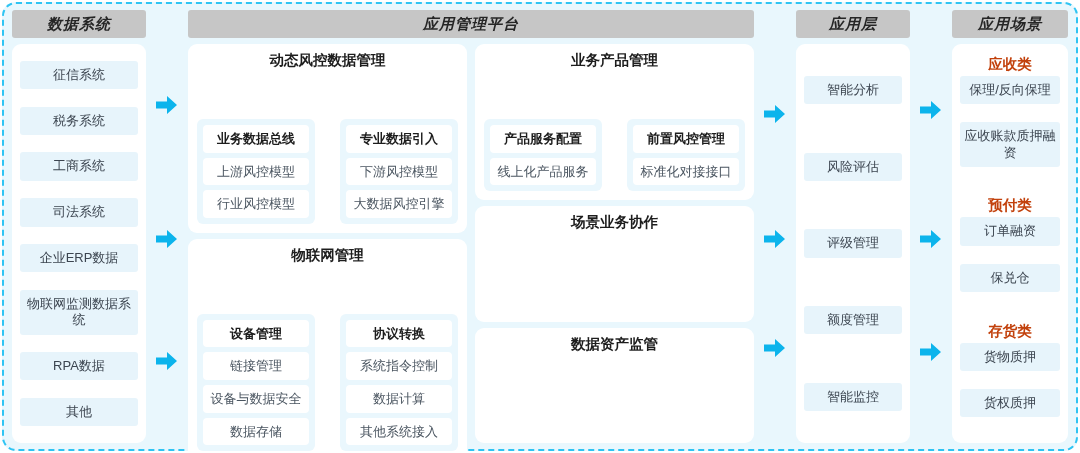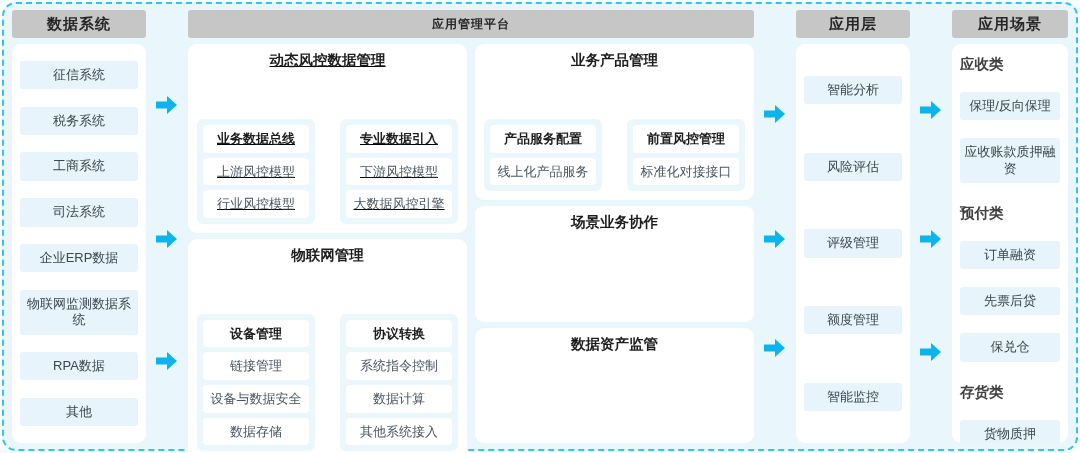--- a/index.html
+++ b/index.html
@@ -42,22 +42,23 @@
     color:#262626;
     font-weight:bold;
     font-size:15px;
     text-align:center;
     line-height:28px;
     height:28px;
     border-radius:3px;
     flex:none;
     margin:0 4px;
     letter-spacing:1px;
-  }
-  .hdr.wide{font-size:12px;}
+    font-style:italic;
+  }
+  .hdr.wide{font-size:15px;}
 
   .card{
     background:#ffffff;
     border-radius:9px;
     margin:6px 4px 0 4px;
     flex:1 1 auto;
     display:flex;
     flex-direction:column;
     box-sizing:border-box;
     padding:8px 8px;
@@ -117,25 +118,25 @@
     font-size:13px;
     color:#4a5560;
     padding:6px 2px;
     line-height:1.2;
     box-sizing:border-box;
   }
   .item.b{font-weight:bold;color:#1d1d1d;font-size:13px;}
 
   
   .col5 .cat{
-    text-align:left;
+    text-align:center;
     font-weight:bold;
     font-size:14.5px;
-    color:#404040;
-    padding:3px 0 18px 0;
+    color:#c2410c;
+    padding:3px 0 2px 0;
   }
   .col5 .pill{margin:0 0 18px 0;min-height:22px;display:flex;align-items:center;justify-content:center;}
   .col5 .inner{display:flex;flex-direction:column;justify-content:space-between;flex:1 1 auto;}
 
   
   .arrow{
     position:absolute;
     left:50%;
     transform:translate(-50%,-50%);
     width:24px;height:22px;
@@ -182,21 +183,21 @@
             <path d="M1 7.5 h11 V2 l10 9 -10 9 V14.5 H1 Z" fill="#0cb4ec"></path>
           </svg>
       </div>
     </div>
 
     <div class="col" style="flex:1 1 auto;">
       <div class="hdr wide">应用管理平台</div>
       <div style="display:flex;flex:1 1 auto;min-height:0;">
 
         <div class="groupcol" style="flex:1 1 0;">
-          <div class="group" style="flex:1 1 0;text-decoration:underline;">
+          <div class="group" style="flex:1 1 0;">
             <div class="group-title">动态风控数据管理</div>
             <div class="subcols">
               <div class="subcol">
                 <div class="item b">业务数据总线</div>
                 <div class="item">上游风控模型</div>
                 <div class="item">行业风控模型</div>
               </div>
               <div class="subcol">
                 <div class="item b">专业数据引入</div>
                 <div class="item">下游风控模型</div>
@@ -304,21 +305,20 @@
 
           <div>
             <div class="cat">应收类</div>
             <div class="pill">保理/反向保理</div>
             <div class="pill">应收账款质押融资</div>
           </div>
 
           <div>
             <div class="cat">预付类</div>
             <div class="pill">订单融资</div>
-            <div class="pill">先票后贷</div>
             <div class="pill">保兑仓</div>
           </div>
 
           <div>
             <div class="cat">存货类</div>
             <div class="pill">货物质押</div>
             <div class="pill">货权质押</div>
           </div>
 
         </div>

